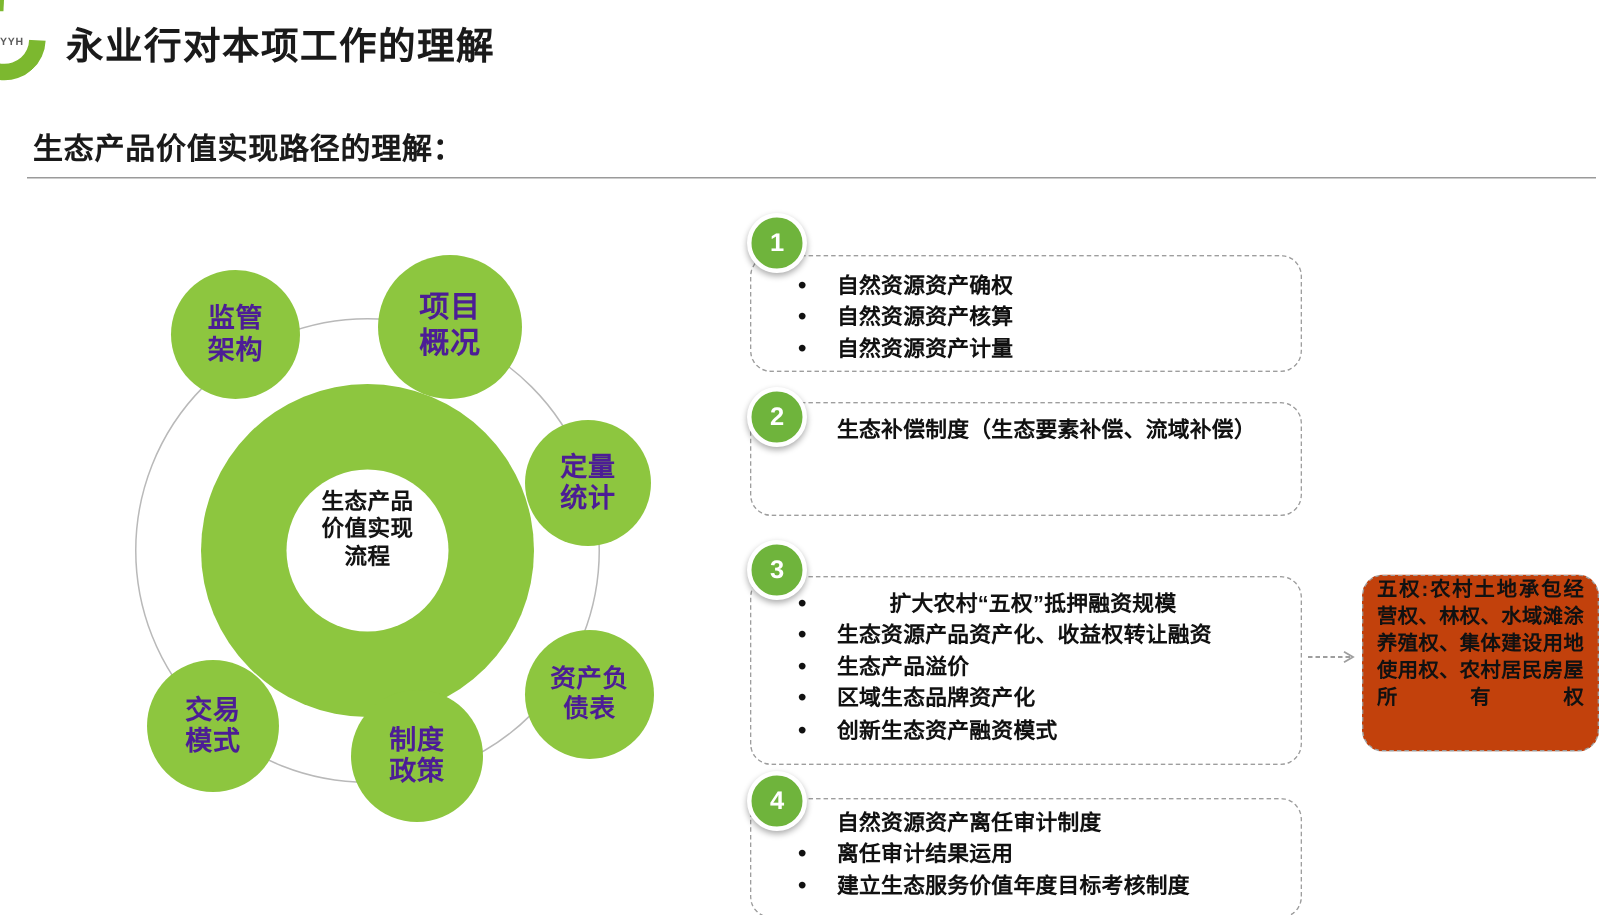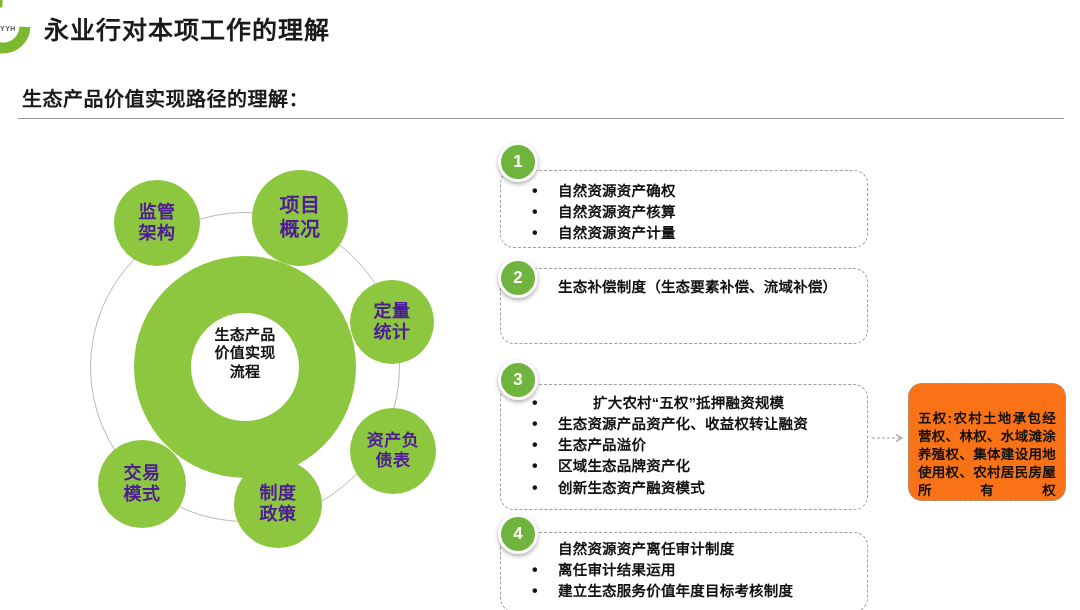--- a/index.html
+++ b/index.html
@@ -135,21 +135,21 @@
     display: flex;
     align-items: center;
     justify-content: center;
     text-align: center;
     line-height: 1.18;
     letter-spacing: 0.5px;
   }
   .b-jianguan  { left: 84px;  top: 20px;  width: 86px;  height: 86px;  font-size: 18px; }
   .b-xiangmu   { left: 222px; top: 10px;  width: 96px;  height: 96px;  font-size: 20px; }
   .b-dingliang { left: 320px; top: 120px; width: 84px;  height: 84px;  font-size: 18px; }
-  .b-zichan    { left: 320px; top: 248px; width: 86px;  height: 86px;  font-size: 17px; }
+  .b-zichan    { left: 320px; top: 260px; width: 86px;  height: 86px;  font-size: 17px; }
   .b-zhidu     { left: 204px; top: 300px; width: 88px;  height: 88px;  font-size: 18px; }
   .b-jiaoyi    { left: 68px;  top: 280px; width: 88px;  height: 88px;  font-size: 18px; }
   .b-hetong    { left: 12px;  top: 140px; width: 88px;  height: 88px;  font-size: 18px; }
 
   
   .steps { position: absolute; left: 498px; top: 142px; width: 570px; }
 
   .step { position: relative; }
   .step-box {
     position: absolute;
@@ -213,23 +213,23 @@
 
   
   .annot-box {
     position: absolute;
     left: 908px;
     top: 383px;
     width: 158px;
     height: 118px;
     border: 1.4px dashed #9e9e9e;
     border-radius: 14px;
-    background: #f97316;
+    background: #c2410c;
     display: flex;
-    align-items: flex-end;
+    align-items: flex-start;
     justify-content: center;
   }
   .annot-text {
     font-size: 13.5px;
     font-weight: bold;
     color: #111111;
     line-height: 1.34;
     text-align: justify;
     text-align-last: justify;
     padding: 0 9px;

